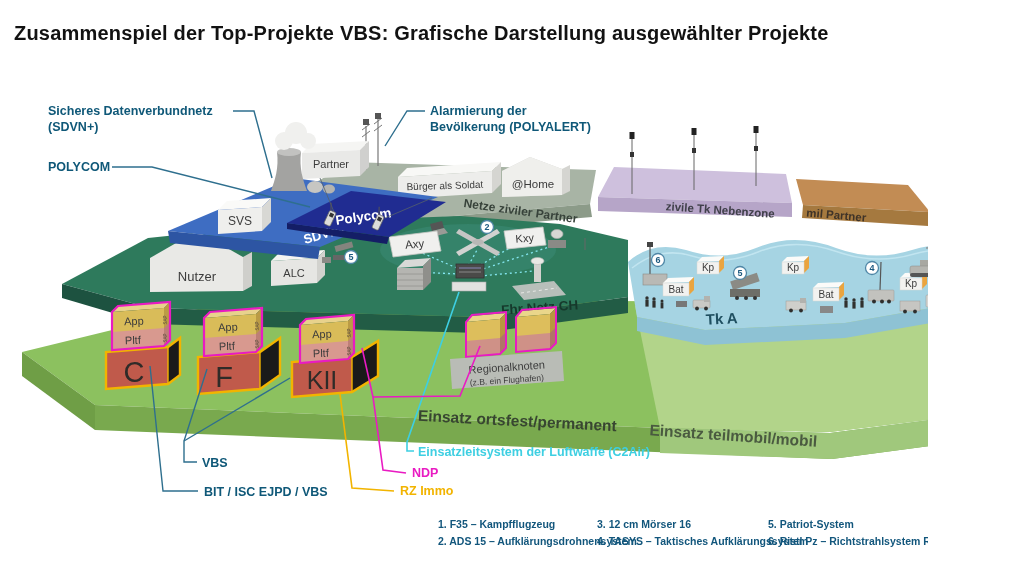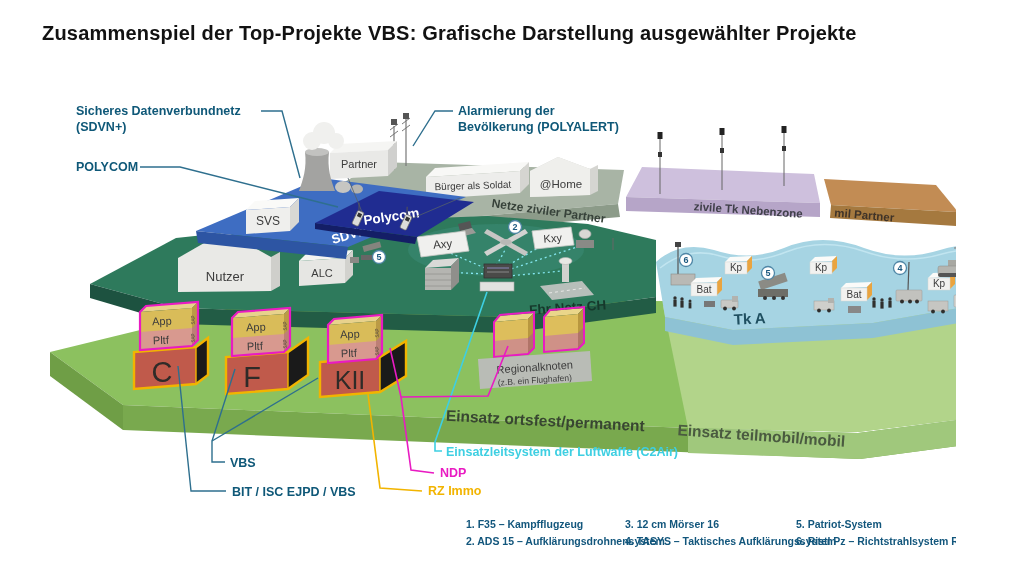--- a/index.html
+++ b/index.html
@@ -1,17 +1,17 @@
 <!DOCTYPE html>
 <html><head>
 <meta charset="utf-8">
 <style>
   html,body{margin:0;padding:0;background:#ffffff;}
   .page{position:relative;width:928px;height:576px;background:#fff;overflow:hidden;
-        font-family:"Liberation Sans",sans-serif;margin-left:28px;}
+        font-family:"Liberation Sans",sans-serif;}
   h1.title{position:absolute;left:14px;top:22px;margin:0;font-size:20px;font-weight:700;
         color:#121212;letter-spacing:.2px;font-family:"Liberation Sans",sans-serif;}
   svg{position:absolute;left:0;top:0;}
   text{font-family:"Liberation Sans",sans-serif;}
   .callout{font-size:12.5px;font-weight:700;fill:#0f5878;}
   .callout2{font-size:12.5px;font-weight:700;}
   .lab{fill:#3c3c3c;text-anchor:middle;}
   .band{font-weight:700;text-anchor:middle;}
   .legend-item{font-size:10.5px;font-weight:700;fill:#12567c;}
   .marker-circle{fill:#ffffff;stroke:#4f86a6;stroke-width:1.3;}

